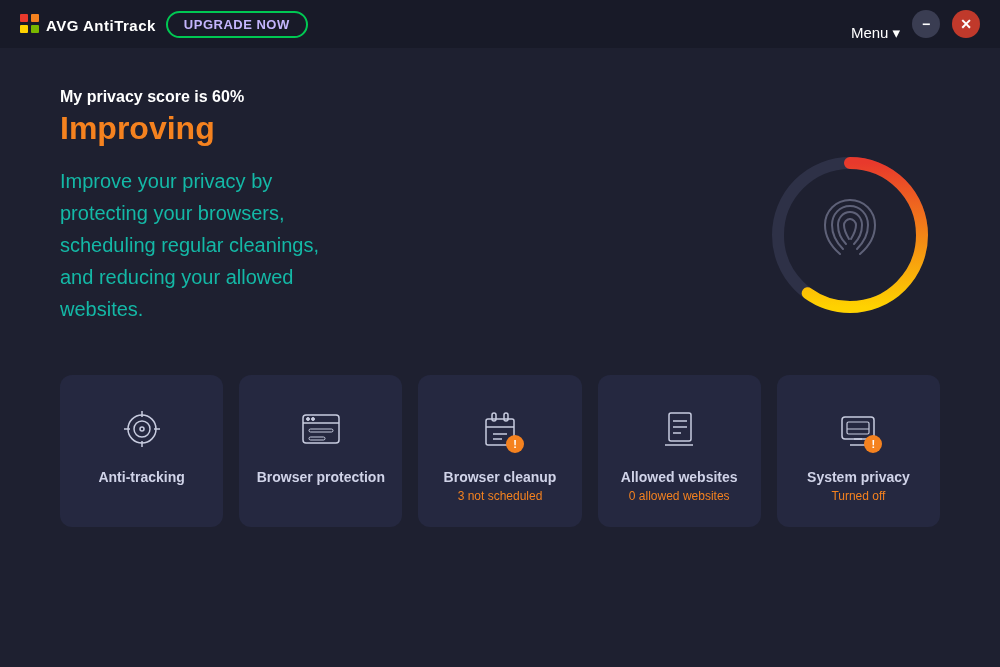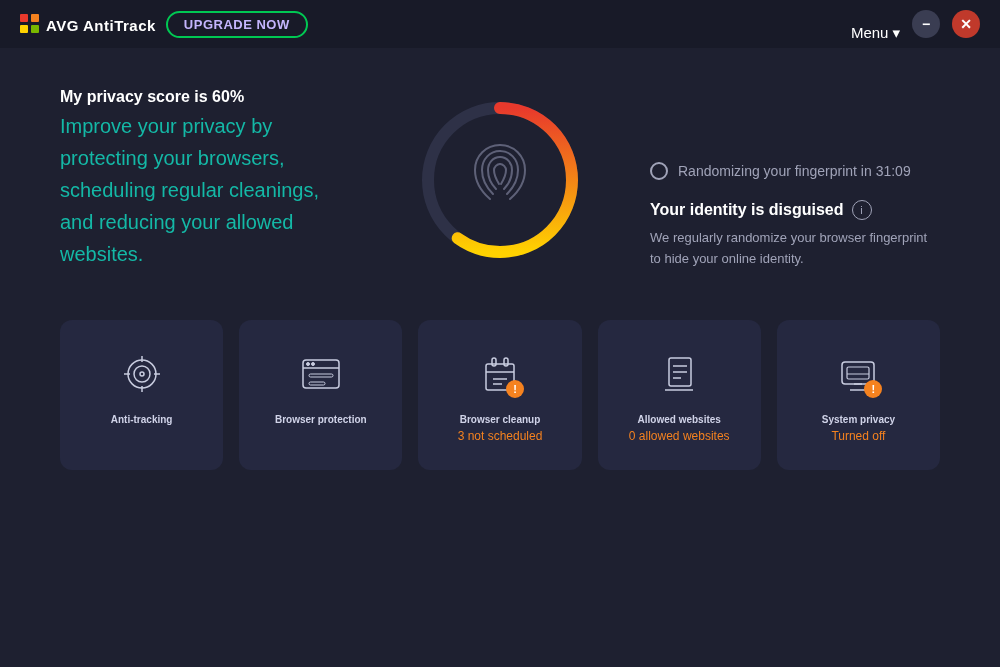--- a/index.html
+++ b/index.html
@@ -231,21 +231,21 @@
     }
     .card-icon {
       width: 52px;
       height: 52px;
       display: flex;
       align-items: center;
       justify-content: center;
       position: relative;
     }
     .card-label {
-      font-size: 10px;
+      font-size: 14px;
       font-weight: 600;
       color: #d0d3e8;
       text-align: center;
     }
     .card-sublabel {
       font-size: 12px;
       color: #f5821f;
       text-align: center;
       margin-top: -10px;
     }
@@ -299,20 +299,21 @@
     <button class="window-btn close-btn">✕</button>
   </div>
 </div>
 
 <div class="main">
 
   <div class="score-section">
 
     <div class="score-text">
       <div class="score-label">My privacy score is 60%</div>
+      <div class="score-status">Improving</div>
       <div class="score-desc">Improve your privacy by protecting your browsers, scheduling regular cleanings, and reducing your allowed websites.</div>
     </div>
 
     <div class="gauge-container">
       <svg class="gauge-svg" viewBox="0 0 180 180">
 
         <circle class="gauge-bg" cx="90" cy="90" r="72"></circle>
 
         <defs>
           <linearGradient id="gaugeGrad" x1="0%" y1="0%" x2="100%" y2="0%">
@@ -332,33 +333,20 @@
           <path d="M45 30 C38 30 33 36 33 43 C33 50 36 57 41 62" stroke="#8a8da8" stroke-width="2" stroke-linecap="round" fill="none"></path>
           <path d="M45 37 C42 37 39 40 39 43 C39 47 41 52 44 57" stroke="#8a8da8" stroke-width="2" stroke-linecap="round" fill="none"></path>
           <path d="M45 18 C59 18 70 29 70 43 C70 57 62 66 55 72" stroke="#8a8da8" stroke-width="2" stroke-linecap="round" fill="none"></path>
           <path d="M45 24 C55 24 63 32 63 43 C63 53 58 61 52 67" stroke="#8a8da8" stroke-width="2" stroke-linecap="round" fill="none"></path>
           <path d="M45 30 C52 30 57 36 57 43 C57 50 54 57 49 62" stroke="#8a8da8" stroke-width="2" stroke-linecap="round" fill="none"></path>
           <path d="M45 37 C48 37 51 40 51 43 C51 47 49 52 46 57" stroke="#8a8da8" stroke-width="2" stroke-linecap="round" fill="none"></path>
         </svg>
       </div>
     </div>
 
-    <div class="info-panel">
-      <div class="fingerprint-timer">
-        <div class="timer-circle"></div>
-        <span>Randomizing your fingerprint in 31:09</span>
-      </div>
-      <div class="identity-box">
-        <div class="identity-title-row">
-          <span class="identity-title">Your identity is disguised</span>
-          <div class="info-icon">i</div>
-        </div>
-        <div class="identity-desc">We regularly randomize your browser fingerprint to hide your online identity.</div>
-      </div>
-    </div>
 
   </div>
 
   <div class="cards-row">
 
     <div class="card">
       <div class="card-icon">
         <svg class="icon-svg" viewBox="0 0 44 44">
           <circle cx="22" cy="22" r="14" stroke="#c8ccdf" stroke-width="1.5" fill="none"></circle>
           <circle cx="22" cy="22" r="8" stroke="#c8ccdf" stroke-width="1.5" fill="none"></circle>

